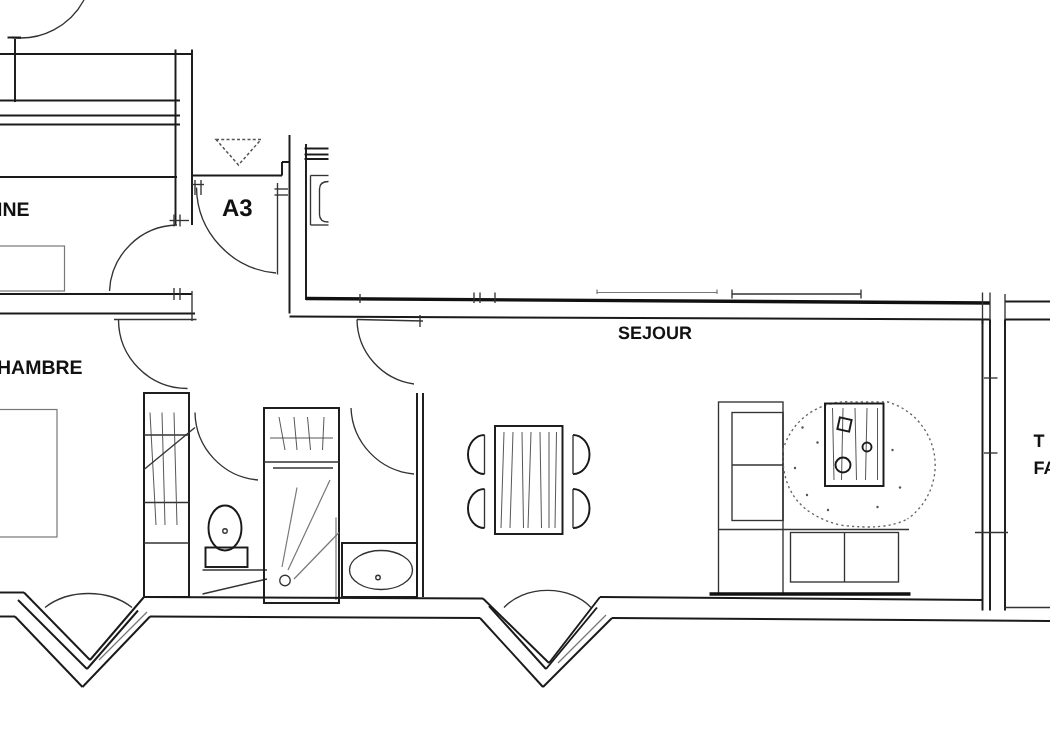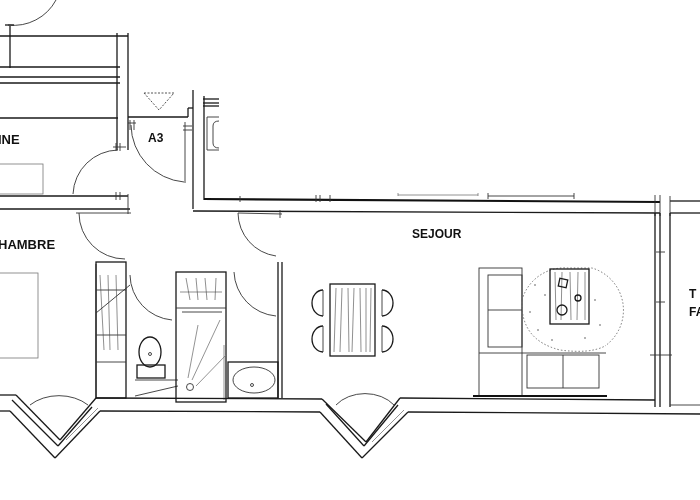--- a/index.html
+++ b/index.html
@@ -13,23 +13,23 @@
   .dot { fill: #555; }
   .label {
     position: absolute;
     font-family: "Liberation Sans", sans-serif;
     font-weight: bold;
     color: #111;
     white-space: nowrap;
     line-height: 1;
   }
   .lbl-cuisine { left: -2px; top: 133px; font-size: 13px; }
-  .lbl-a3 { left: 148px; top: 132px; font-size: 12px; }
+  .lbl-a3 { left: 148px; top: 132px; font-size: 16px; }
   .lbl-chambre { left: -2px; top: 238px; font-size: 13px; }
-  .lbl-sejour { left: 412px; top: 228px; font-size: 12px; }
+  .lbl-sejour { left: 412px; top: 216px; font-size: 12px; }
   .lbl-terrasse1 { left: 689px; top: 288px; font-size: 12px; }
   .lbl-terrasse2 { left: 689px; top: 306px; font-size: 12px; }
 </style>
 </head>
 <body>
 
 <svg id="plan" viewBox="0 0 700 500" xmlns="http://www.w3.org/2000/svg">
 
   <g>
     <path class="thin" d="M 8 25 A 48 48 0 0 0 56 0"></path>

